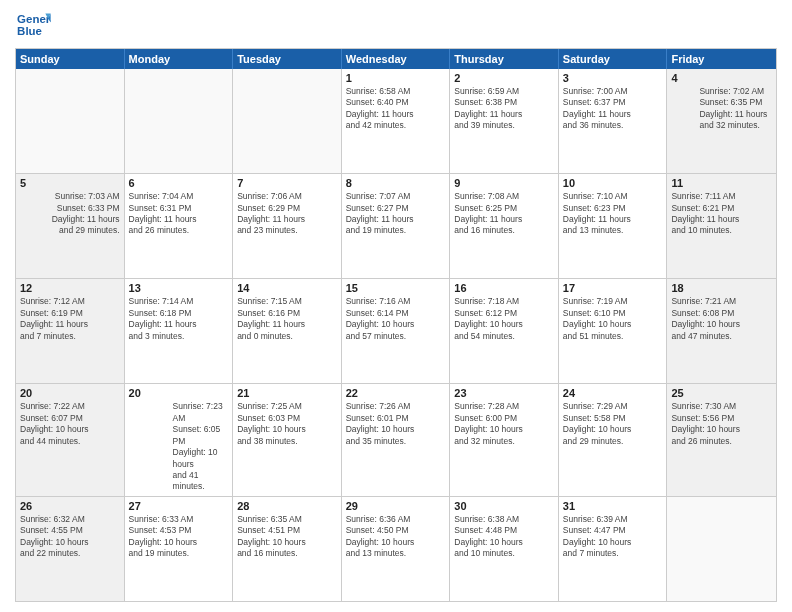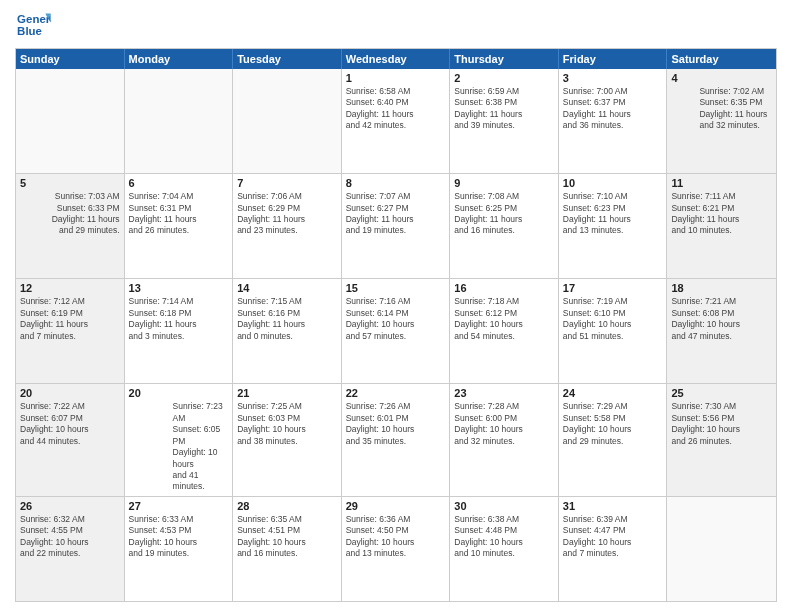--- a/index.html
+++ b/index.html
@@ -118,22 +118,22 @@
     </div>
   </div>
 
   <div class="calendar">
     <div class="cal-header">
     <div class="cal-header-cell">Sunday</div>
         <div class="cal-header-cell">Monday</div>
         <div class="cal-header-cell">Tuesday</div>
         <div class="cal-header-cell">Wednesday</div>
         <div class="cal-header-cell">Thursday</div>
+        <div class="cal-header-cell">Saturday</div>
         <div class="cal-header-cell">Friday</div>
-        <div class="cal-header-cell">Saturday</div>
       </div>
     <div class="cal-body">
     <div class="cal-row">
           <div class="cal-cell empty"></div>
           <div class="cal-cell empty"></div>
           <div class="cal-cell empty"></div>
           <div class="cal-cell">
             <div class="day-num">1</div>
             <div class="day-info" style="white-space: pre-line;">Sunrise: 6:58 AM
 Sunset: 6:40 PM

